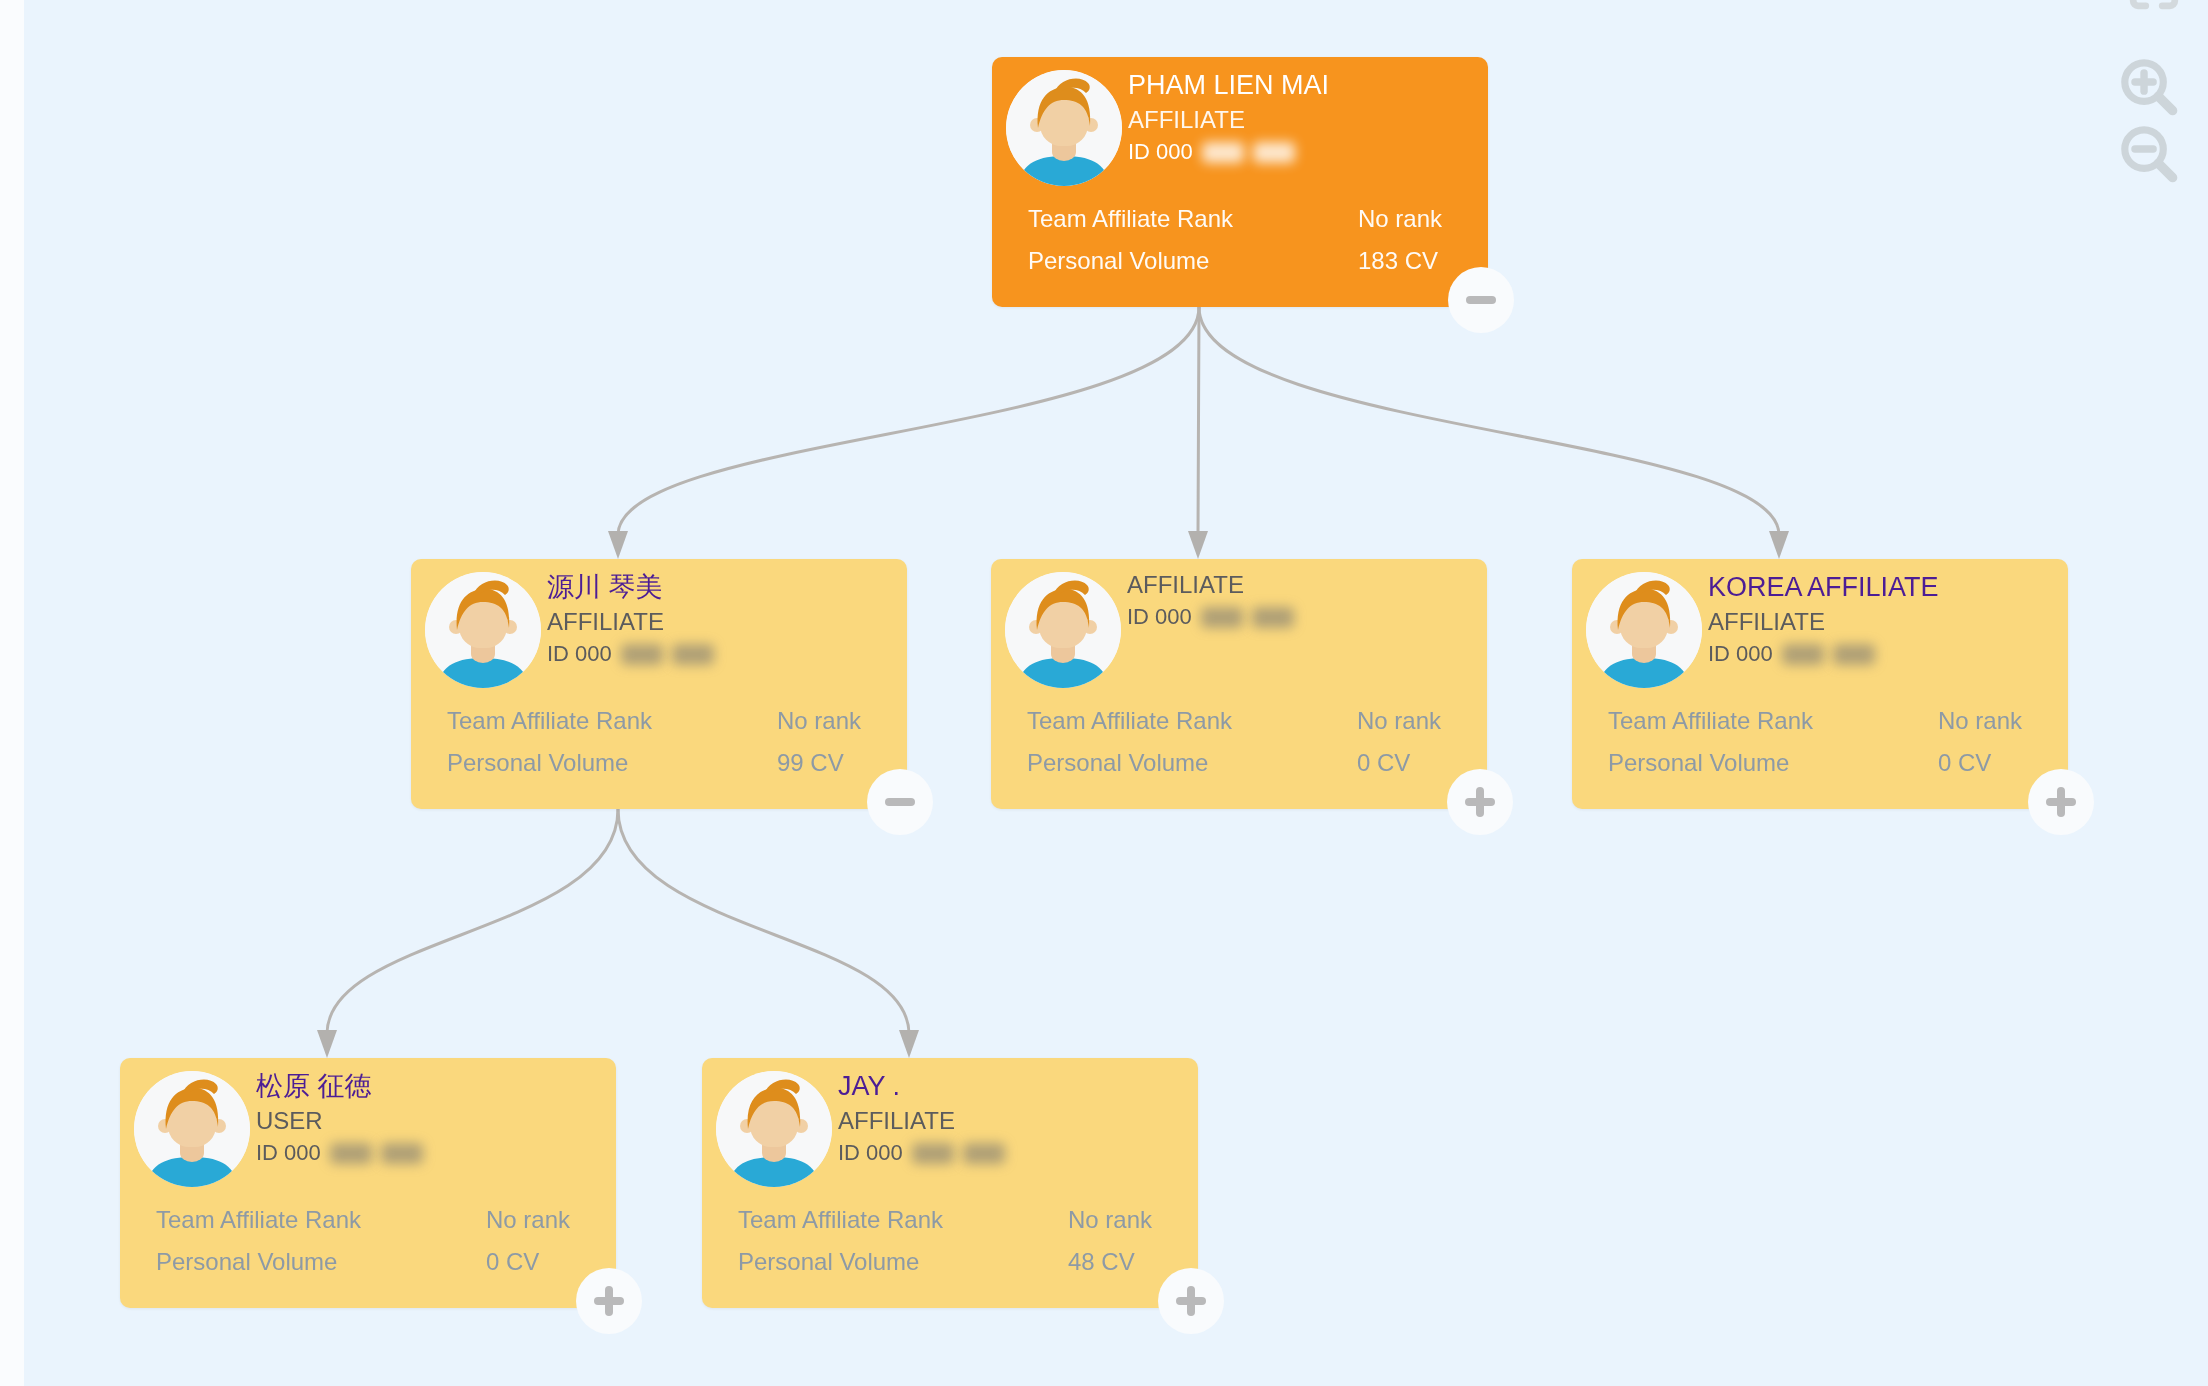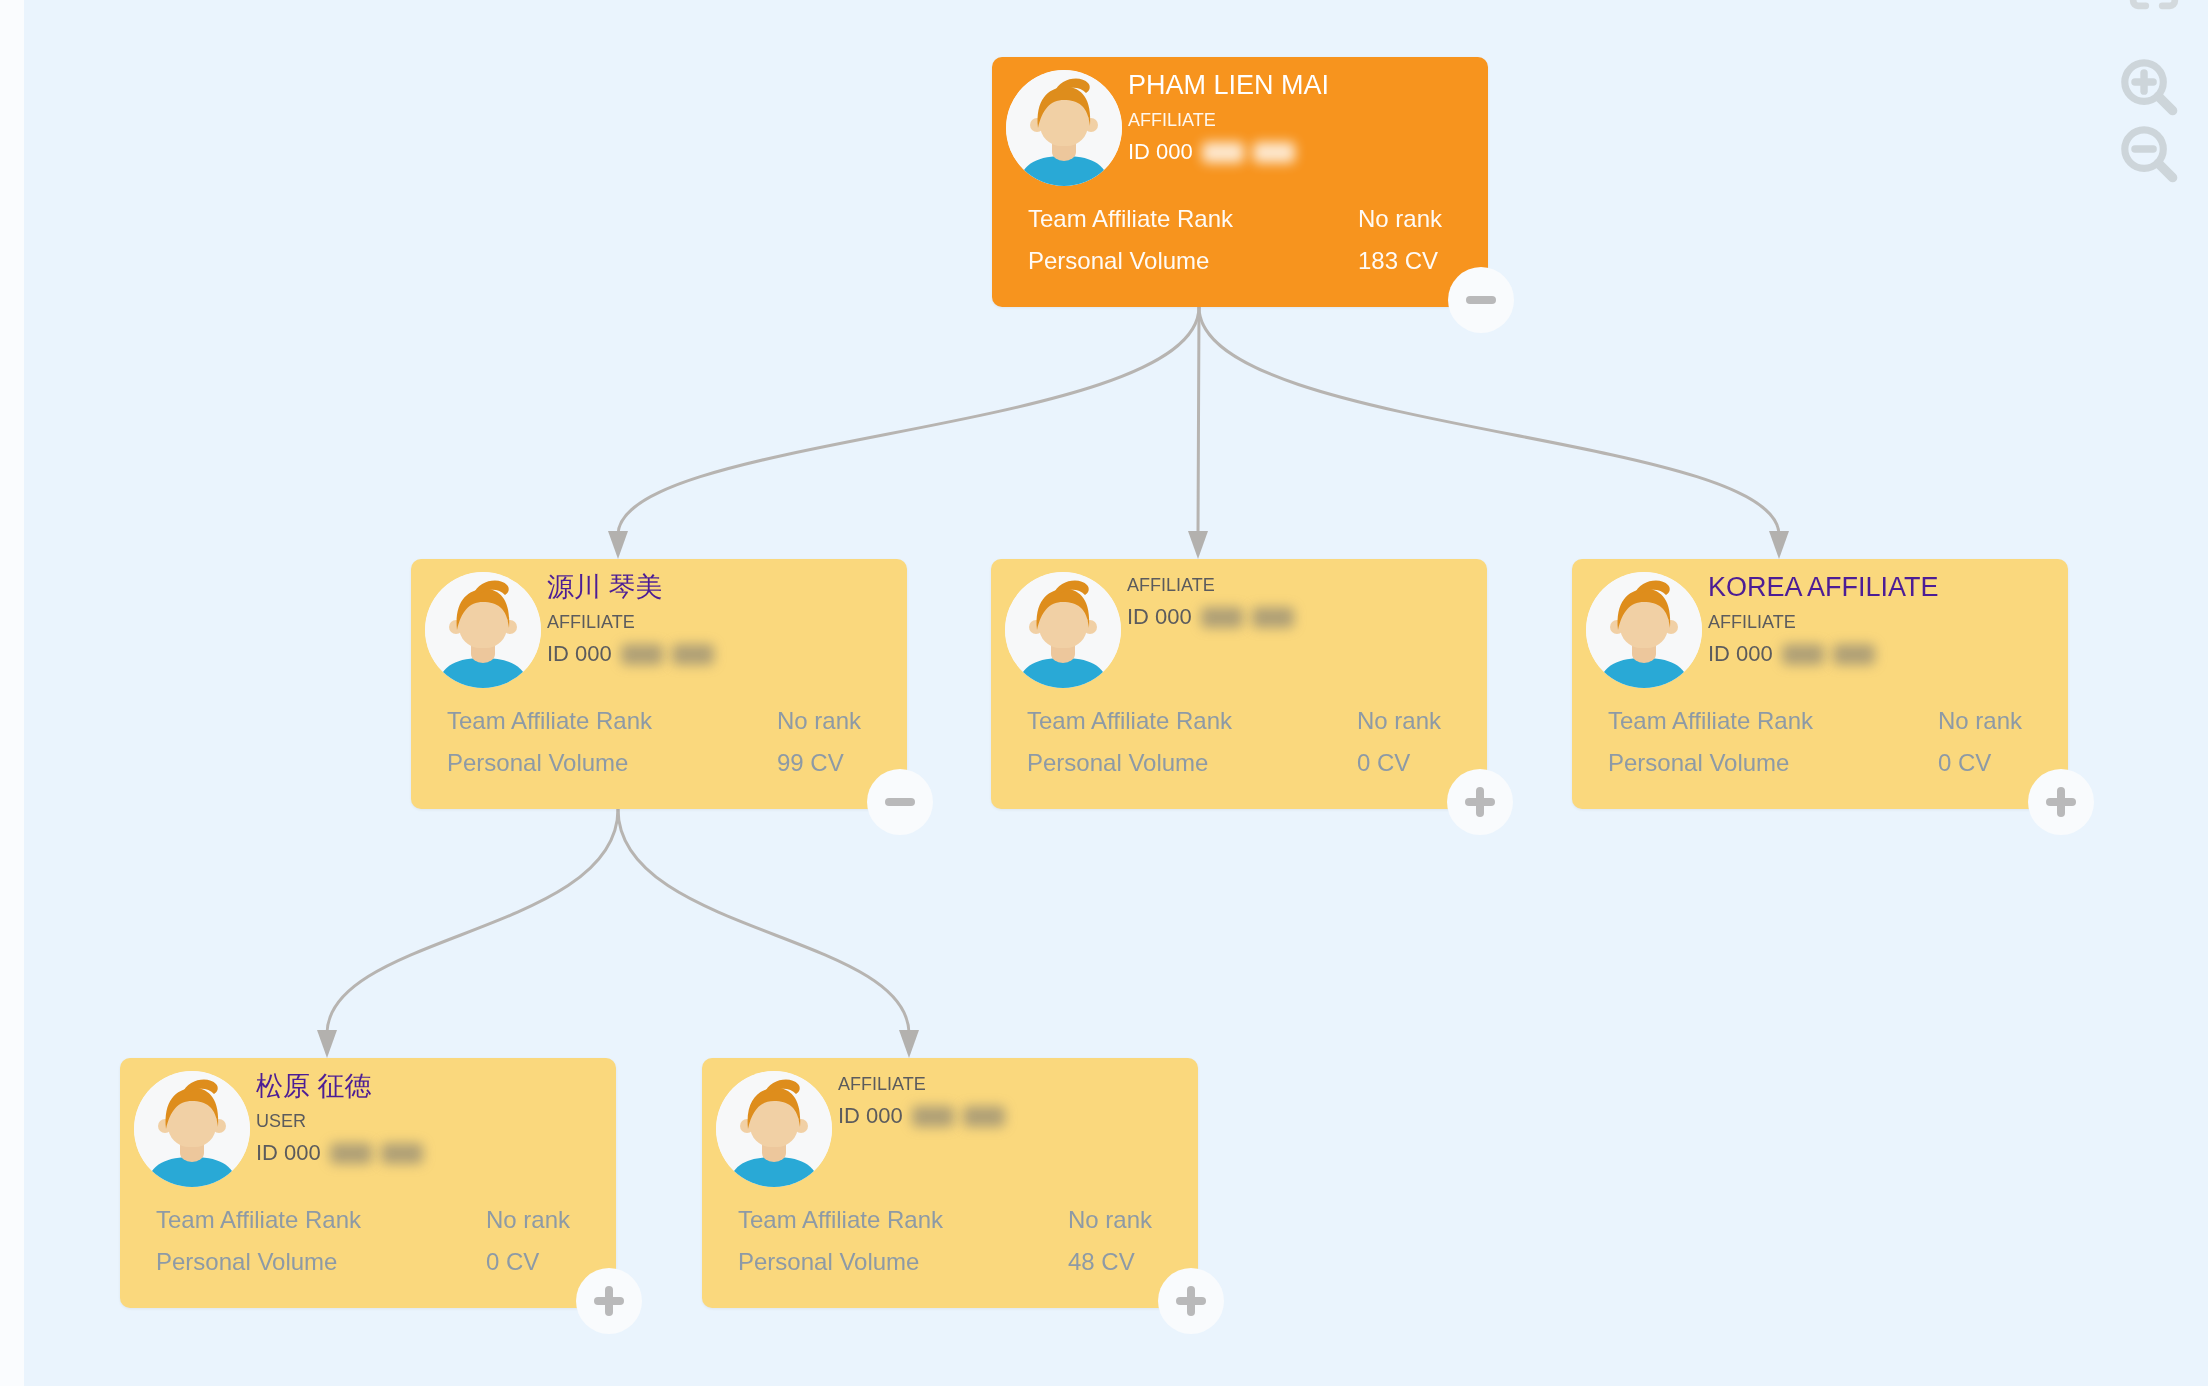--- a/index.html
+++ b/index.html
@@ -14,21 +14,21 @@
 
   .node{position:absolute;width:496px;height:250px;border-radius:10px;box-shadow:0 1px 3px rgba(0,0,0,.06);}
   .node.root{background:#f7941e;}
   .node.member{background:#fad87d;}
 
   .avatar{position:absolute;left:14px;top:13px;width:116px;height:116px;border-radius:50%;overflow:hidden;background:#f7f8f9;}
   .avatar svg{display:block;width:116px;height:116px;}
 
   .head{position:absolute;left:136px;top:10px;right:14px;}
   .name{font-size:27px;line-height:37px;white-space:nowrap;overflow:hidden;}
-  .role{font-size:18px;line-height:32px;}
+  .role{font-size:24px;line-height:32px;}
   .idline{font-size:22px;line-height:32px;display:flex;align-items:center;}
   .id-blur{display:inline-block;width:42px;height:21px;border-radius:5px;filter:blur(6px);margin-left:9px;}
   .node.root .name,.node.root .role,.node.root .idline{color:#ffffff;}
   .node.root .role{color:rgba(255,255,255,.92);}
   .node.root .id-blur{background:rgba(255,255,255,.78);}
   .node.member .name{color:#4c1d95;}
   .node.member .role,.node.member .idline{color:#5b5b5d;}
   .node.member .id-blur{background:rgba(104,106,112,.5);}
 
   .rows{position:absolute;left:36px;right:20px;top:147px;}
@@ -259,20 +259,21 @@
         <path d="M12,116 C15,92 34,86 58,86 C82,86 101,92 104,116 Z" fill="#29a9d6"></path>
         <path d="M46,62 h24 v20 a12 9 0 0 1 -24 0 Z" fill="#edc79c"></path>
         <circle cx="31" cy="55" r="7" fill="#f1d0a5"></circle>
         <circle cx="85" cy="55" r="7" fill="#f1d0a5"></circle>
         <rect x="34" y="22" width="48" height="54" rx="21" fill="#f1d0a5"></rect>
         <path d="M32,58 C29,30 42,18 58,17 C75,16 86,28 84,56 C82,36 72,30 58,30 C44,30 36,40 32,58 Z" fill="#de8d1c"></path>
         <path d="M48,23 C54,7 75,5 82,13 C85,16 84,21 80,23 C74,16 61,16 54,23 Z" fill="#de8d1c"></path>
       </svg>
     </div>
     <div class="head">
+      <div class="name">JAY .</div>
       <div class="role">AFFILIATE</div>
       <div class="idline">
         <span class="id-prefix">ID 000</span>
         <span class="id-blur"></span>
         <span class="id-blur"></span>
       </div>
     </div>
     <div class="rows">
       <div class="row">
         <span class="lbl rank-lbl">Team Affiliate Rank</span>

